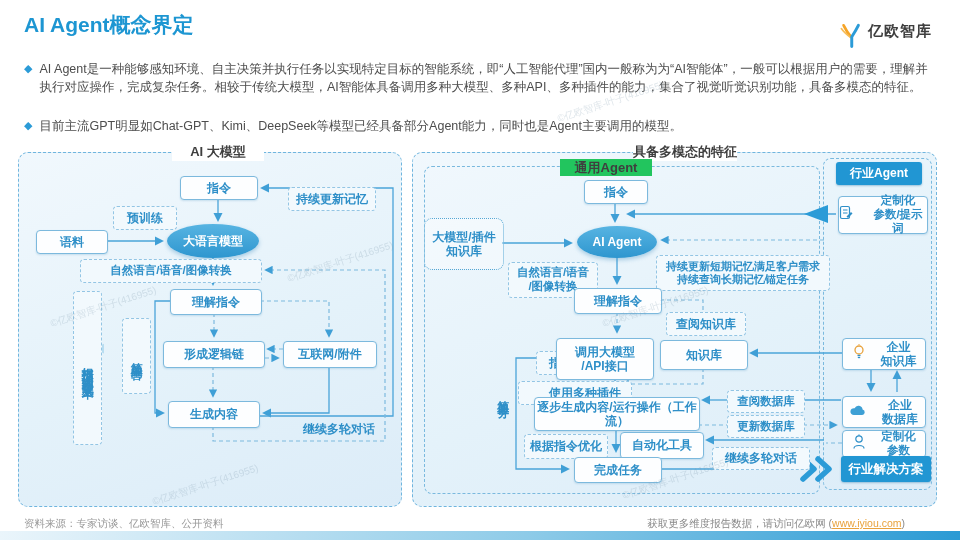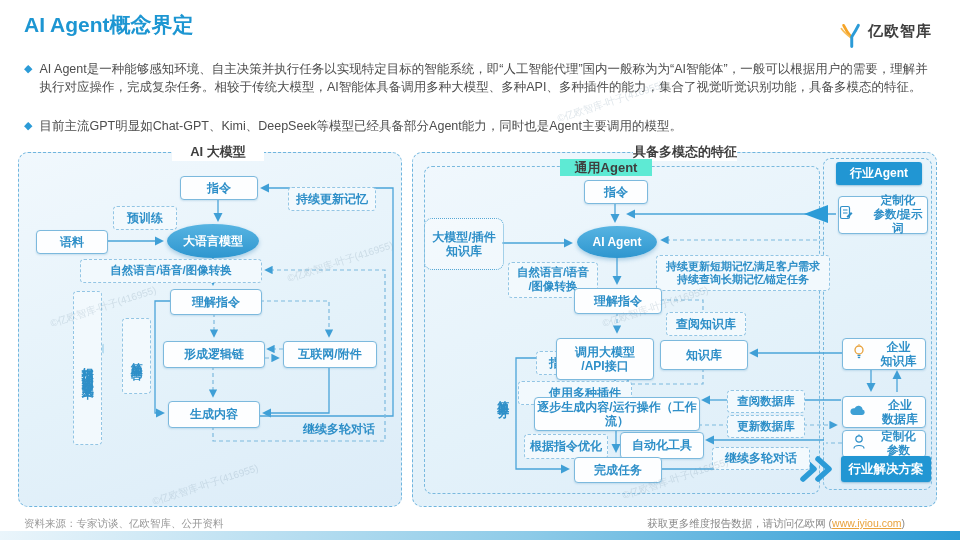--- a/index.html
+++ b/index.html
@@ -13,21 +13,21 @@
   .bullet{position:absolute;left:24px;width:914px;display:flex;gap:7px;
           font-size:12.5px;line-height:1.45;color:#4d4d4d;}
   .diamond{color:#2b9bd7;font-size:11px;line-height:1.6;}
   
   .panel{position:absolute;border:1.4px dashed #6fb5de;border-radius:10px;
          background:linear-gradient(160deg,#f1f8fd 0%,#e4f2fa 55%,#dcecf8 100%);}
   .inner{position:absolute;border:1.2px dashed #7ab9de;border-radius:8px;}
   .chip{position:absolute;z-index:4;display:flex;align-items:center;justify-content:center;
         font-size:13px;font-weight:bold;color:#3f3f3f;}
   .chip.onwhite{background:#fff;}
-  .chip.onpanel{background:#5eead4;}
+  .chip.onpanel{background:#22c55e;}
   
   .n{position:absolute;z-index:3;display:flex;flex-direction:column;align-items:center;justify-content:center;
      text-align:center;font-size:12px;font-weight:600;color:#2e8fc8;line-height:1.2;border-radius:4px;}
   .box{background:#fdfeff;border:1px solid #7cb9dd;box-shadow:0 1px 2px rgba(100,160,200,.28);}
   .dash{background:#f2f9fd;border:1px dashed #93c5e4;}
   .dotted{background:rgba(255,255,255,.35);border:1.6px dotted #55a7d5;border-radius:8px;}
   .ellipse{background:linear-gradient(180deg,#57b4e2,#2e96cf);color:#fff;font-weight:bold;
            border-radius:50%;border:none;box-shadow:0 2px 4px rgba(60,140,190,.4);}
   .btn{background:#2196d3;color:#fff;border-radius:3px;font-weight:bold;box-shadow:0 1px 2px rgba(40,120,170,.4);}
   .vtext{writing-mode:vertical-rl;text-orientation:upright;letter-spacing:2px;}

